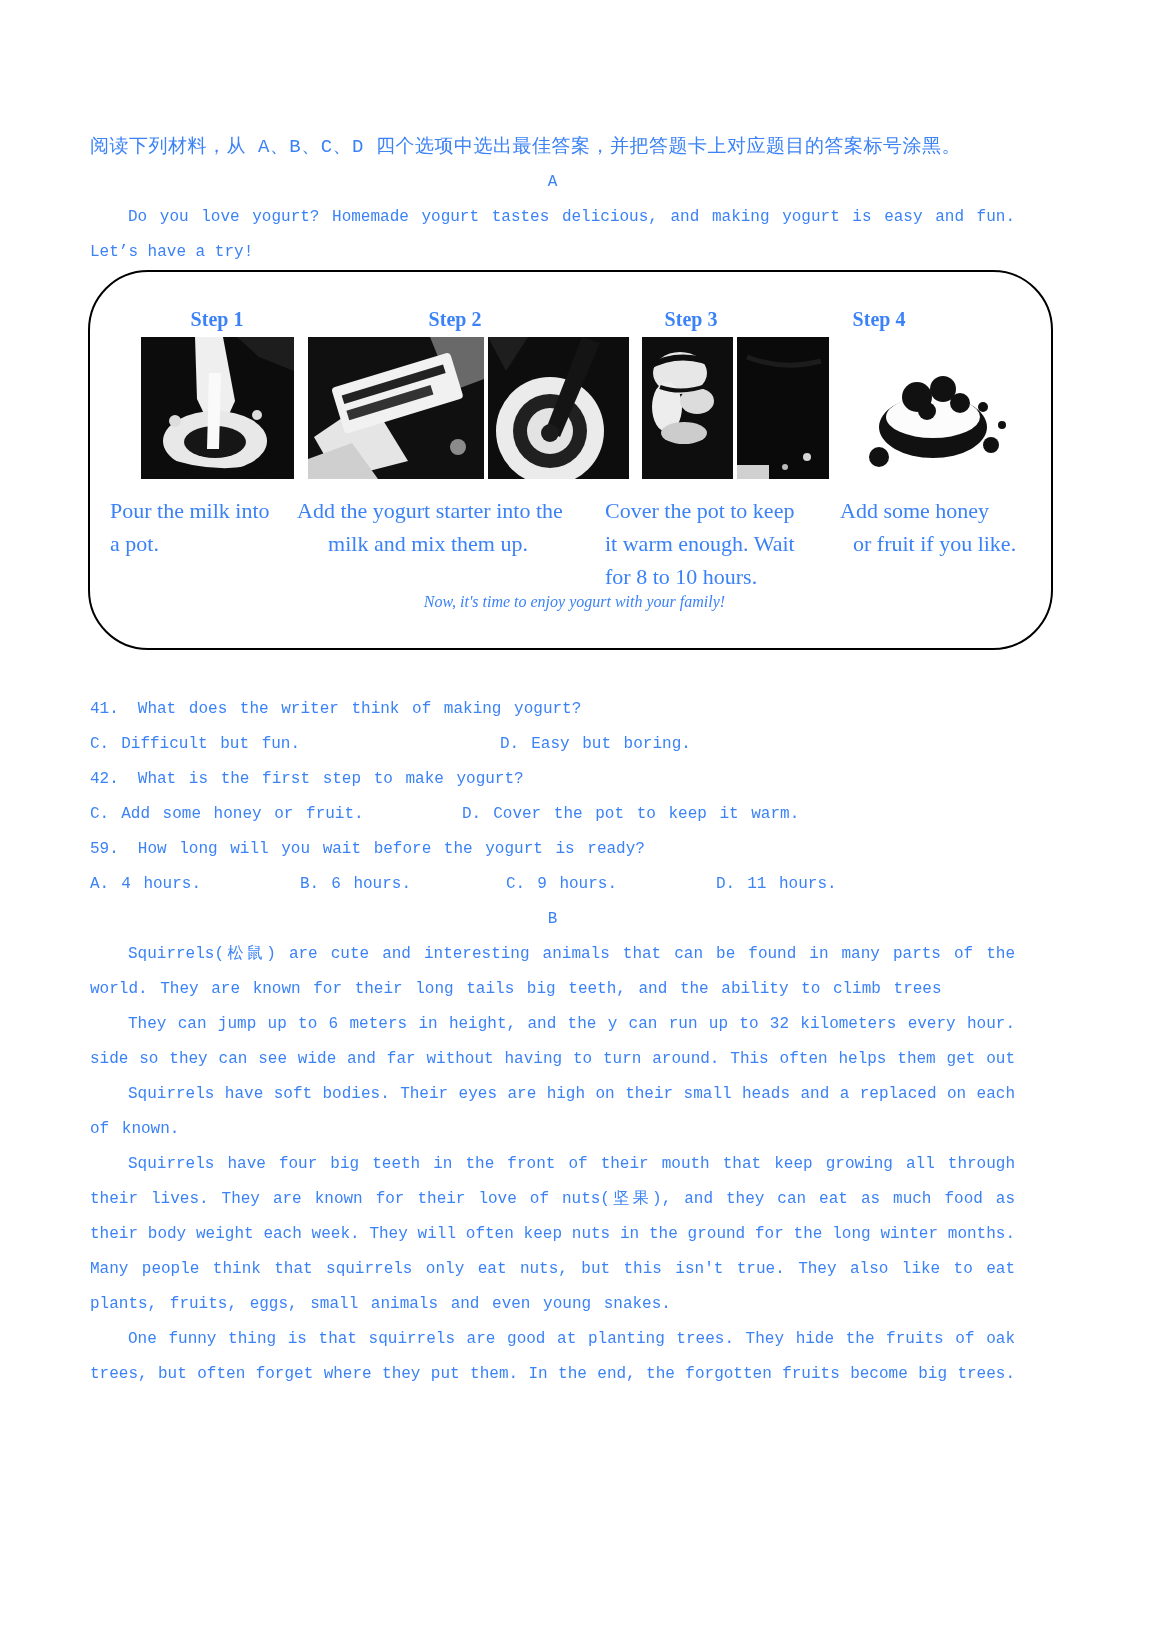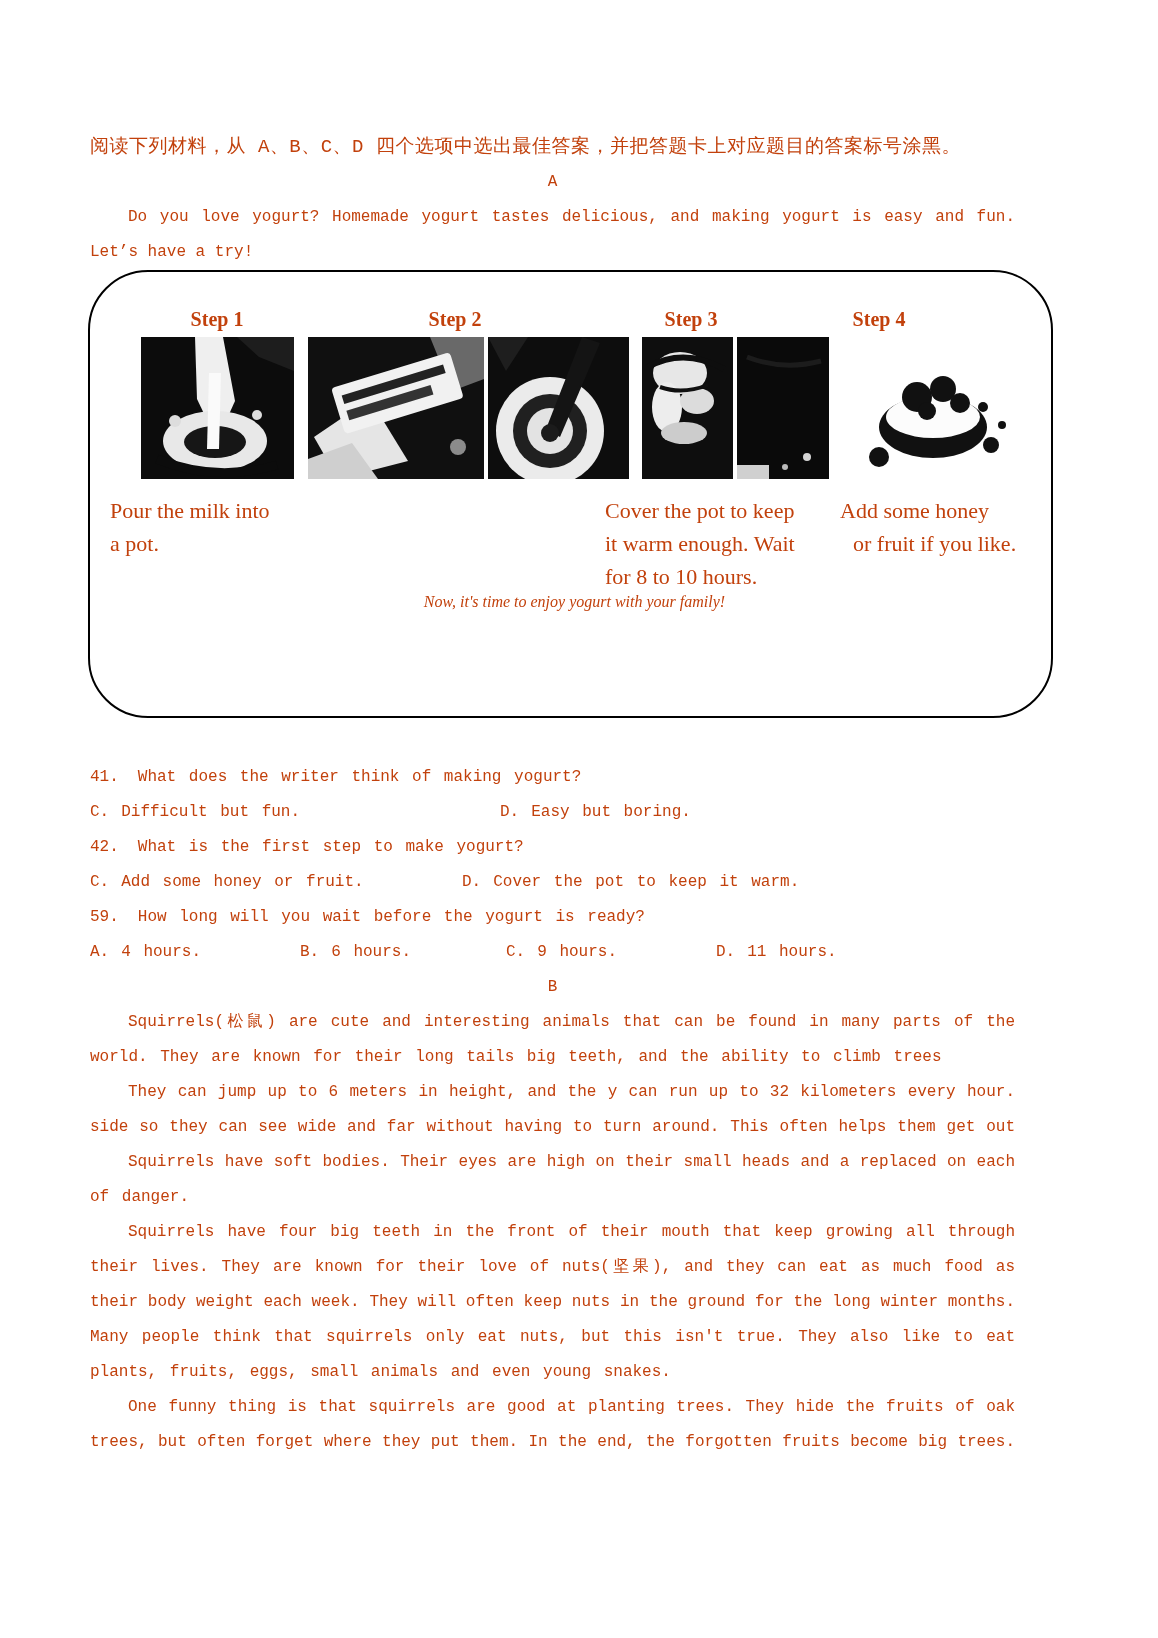--- a/index.html
+++ b/index.html
@@ -1,36 +1,36 @@
 <!DOCTYPE html>
 <html><head>
 <meta charset="utf-8">
 <style>
   * { margin:0; padding:0; box-sizing:border-box; }
   html,body { background:#888; }
   .sheet {
     position:relative;
     width:1158px; height:1638px;
     background:#ffffff;
-    color:#c2410c;
+    color:#3b82f6;
     font-family:"Liberation Mono","DejaVu Sans Mono",monospace;
     overflow:hidden;
   }
   .content { position:absolute; left:90px; top:130px; width:925px; }
   .line { font-size:16px; line-height:35px; white-space:pre-wrap; }
   .cjk  { font-size:19px; letter-spacing:0.5px; }
   .center { text-align:center; }
   .jline { text-align:justify; text-align-last:justify; }
   .ind { text-indent:38px; }
   .ws { word-spacing:3px; }
 
   
   .figure-box {
     position:relative;
-    width:965px; height:448px;
+    width:965px; height:380px;
     margin-left:-2px; margin-top:0px;
     border:2px solid #000;
     border-radius:60px;
   }
   .stitle {
     position:absolute; top:36px;
     transform:translateX(-50%);
     font-family:"Liberation Serif",serif;
     font-weight:bold; font-size:20px; line-height:22px;
     white-space:nowrap;
@@ -153,20 +153,24 @@
           <circle cx="128" cy="108" r="8" fill="#111111"></circle>
           <circle cx="139" cy="88" r="4" fill="#111111"></circle>
           <circle cx="120" cy="70" r="5" fill="#111111"></circle>
         </svg>
       </div>
 
       <div class="cap cap1" style="left:20px;width:190px">
         <div>Pour the milk into</div>
         <div>a pot.</div>
       </div>
+      <div class="cap cap2" style="left:207px;width:262px">
+        <div>Add the yogurt starter into the</div>
+        <div>milk and mix them up.</div>
+      </div>
       <div class="cap cap3" style="left:515px;width:195px">
         <div>Cover the pot to keep</div>
         <div>it warm enough. Wait</div>
         <div>for 8 to 10 hours.</div>
       </div>
       <div class="cap cap4" style="left:750px;width:185px">
         <div>Add some honey</div>
         <div>or fruit if you like.</div>
       </div>
 
@@ -195,21 +199,21 @@
       <span class="opt" style="left:626px"><span class="olab">D.</span><span>11 hours.</span></span>
     </div>
 
     <div class="line center">B</div>
 
     <div class="line jline ind">Squirrels(松鼠) are cute and interesting animals that can be found in many parts of the</div>
     <div class="line ws">world. They are known for their long tails big teeth, and the ability to climb trees</div>
     <div class="line jline ind">They can jump up to 6 meters in height, and the y can run up to 32 kilometers every hour.</div>
     <div class="line jline">side so they can see wide and far without having to turn around. This often helps them get out</div>
     <div class="line jline ind">Squirrels have soft bodies. Their eyes are high on their small heads and a replaced on each</div>
-    <div class="line ws">of danger.</div>
+    <div class="line ws">of known.</div>
     <div class="line jline ind">Squirrels have four big teeth in the front of their mouth that keep growing all through</div>
     <div class="line jline">their lives. They are known for their love of nuts(坚果), and they can eat as much food as</div>
     <div class="line jline">their body weight each week. They will often keep nuts in the ground for the long winter months.</div>
     <div class="line jline">Many people think that squirrels only eat nuts, but this isn't true. They also like to eat</div>
     <div class="line ws">plants, fruits, eggs, small animals and even young snakes.</div>
     <div class="line jline ind">One funny thing is that squirrels are good at planting trees. They hide the fruits of oak</div>
     <div class="line jline">trees, but often forget where they put them. In the end, the forgotten fruits become big trees.</div>
 
   </div>
 </div>

